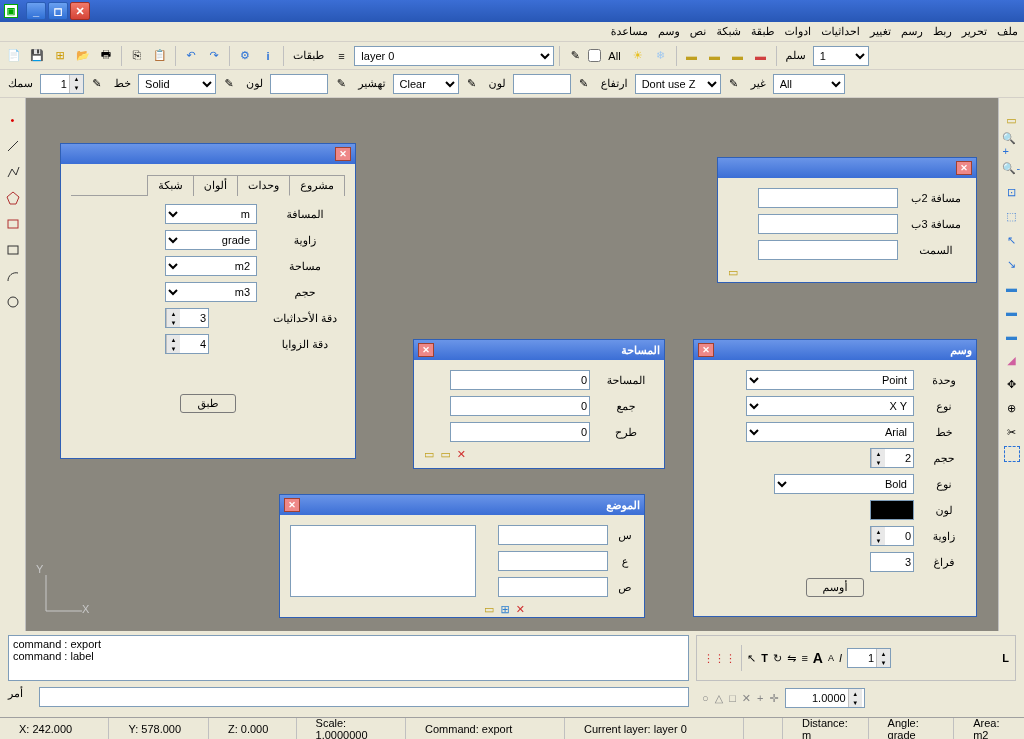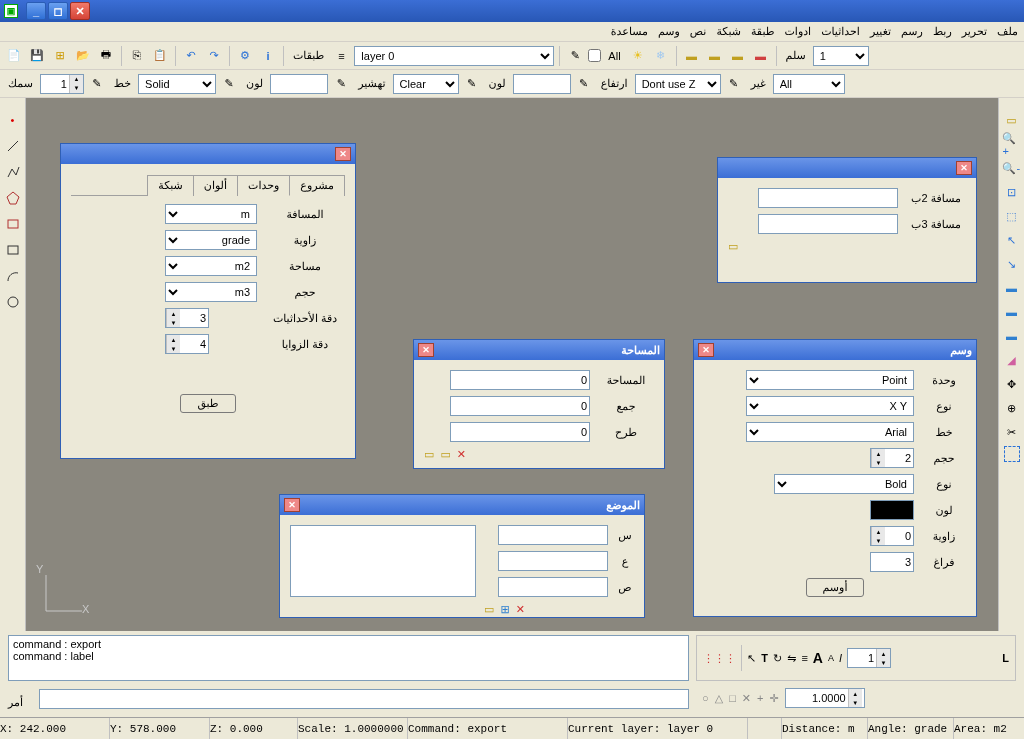--- a/index.html
+++ b/index.html
@@ -29,26 +29,26 @@
 .panel-title .ptxt { flex:1; font-weight:bold;}
 .panel-close { width:16px; height:14px; background:#e88; border:1px solid #a04030; color:#fff; display:flex;align-items:center;justify-content:center; font-size:9px; font-weight:bold;}
 .panel-body { padding:10px; direction:rtl;}
 .tabs { display:flex; direction:rtl; border-bottom:1px solid #a0a0a0; margin-bottom:8px;}
 .tab { padding:3px 10px; border:1px solid #a0a0a0; border-bottom:none; background:#ece9d8; margin-left:-1px; position:relative; top:1px;}
 .tab.active { background:#ece9d8; border-bottom:1px solid #ece9d8; }
 .frow { display:flex; align-items:center; margin-bottom:6px; gap:8px;}
 .frow label { width:80px; text-align:center;}
 .btn { border:1px solid #7a7a7a; background:#ece9d8; padding:2px 16px; border-radius:3px; cursor:pointer;}
 .cmdlog { position:absolute; left:8px; right:335px; bottom:58px; height:46px; background:#fff; border:1px solid #7f9db9; padding:2px 4px; overflow:auto;}
-.cmdinput-row { position:absolute; left:8px; right:335px; bottom:30px; height:22px; display:flex; align-items:flex-end; gap:16px;}
+.cmdinput-row { position:absolute; left:8px; right:335px; bottom:30px; height:22px; display:flex; align-items:flex-start; gap:16px;}
 .cmdinput-row input { flex:1;}
 .format-bar { position:absolute; right:8px; bottom:58px; width:320px; height:46px; border:1px solid #c0c0c0; background:#ece9d8; display:flex; align-items:center; gap:5px; padding:0 6px;}
 .scale-bar { position:absolute; right:8px; bottom:30px; width:320px; height:22px; background:#ece9d8; display:flex; align-items:center; gap:6px; padding:0 6px;}
 .statusbar { position:absolute; left:0; right:0; bottom:0; height:22px; background:#ece9d8; border-top:1px solid #a0a0a0; display:flex; align-items:center;}
-.statusbar .cell { padding:0 0; border-right:1px solid #c0c0c0; height:100%; display:flex; align-items:center;font-family:Liberation Mono, monospace;}
+.statusbar .cell { padding:0 19px; border-right:1px solid #c0c0c0; height:100%; display:flex; align-items:center;}
 .axis { position:absolute; left:12px; bottom:12px; color:#c8c8c8;}
 .ico { display:inline-block; }
 </style>
 </head>
 <body>
 
 <div class="titlebar">
   <div class="icon">▣</div>
   <div class="winbtn">_</div>
   <div class="winbtn">◻</div>
@@ -267,20 +267,24 @@
     </div>
   <div class="panel-body">
     <div class="frow">
         <label style="width:60px">مسافة 2ب</label>
         <input type="text" style="width: 140px;" value="">
       </div>
     <div class="frow">
         <label style="width:60px">مسافة 3ب</label>
         <input type="text" style="width: 140px;" value="">
       </div>
+    <div class="frow">
+        <label style="width:60px">السمت</label>
+        <input type="text" style="width: 140px;" value="">
+      </div>
     <div style="direction:ltr"><span class="ico" style="color:#c0a020">▭</span></div>
   </div>
 </div>
 
 <div class="panel" style="left:413px; top:339px; width:252px; height:130px">
   <div class="panel-title">
       <span class="ptxt">المساحة</span>
       <div class="panel-close">✕</div>
     </div>
   <div class="panel-body">

